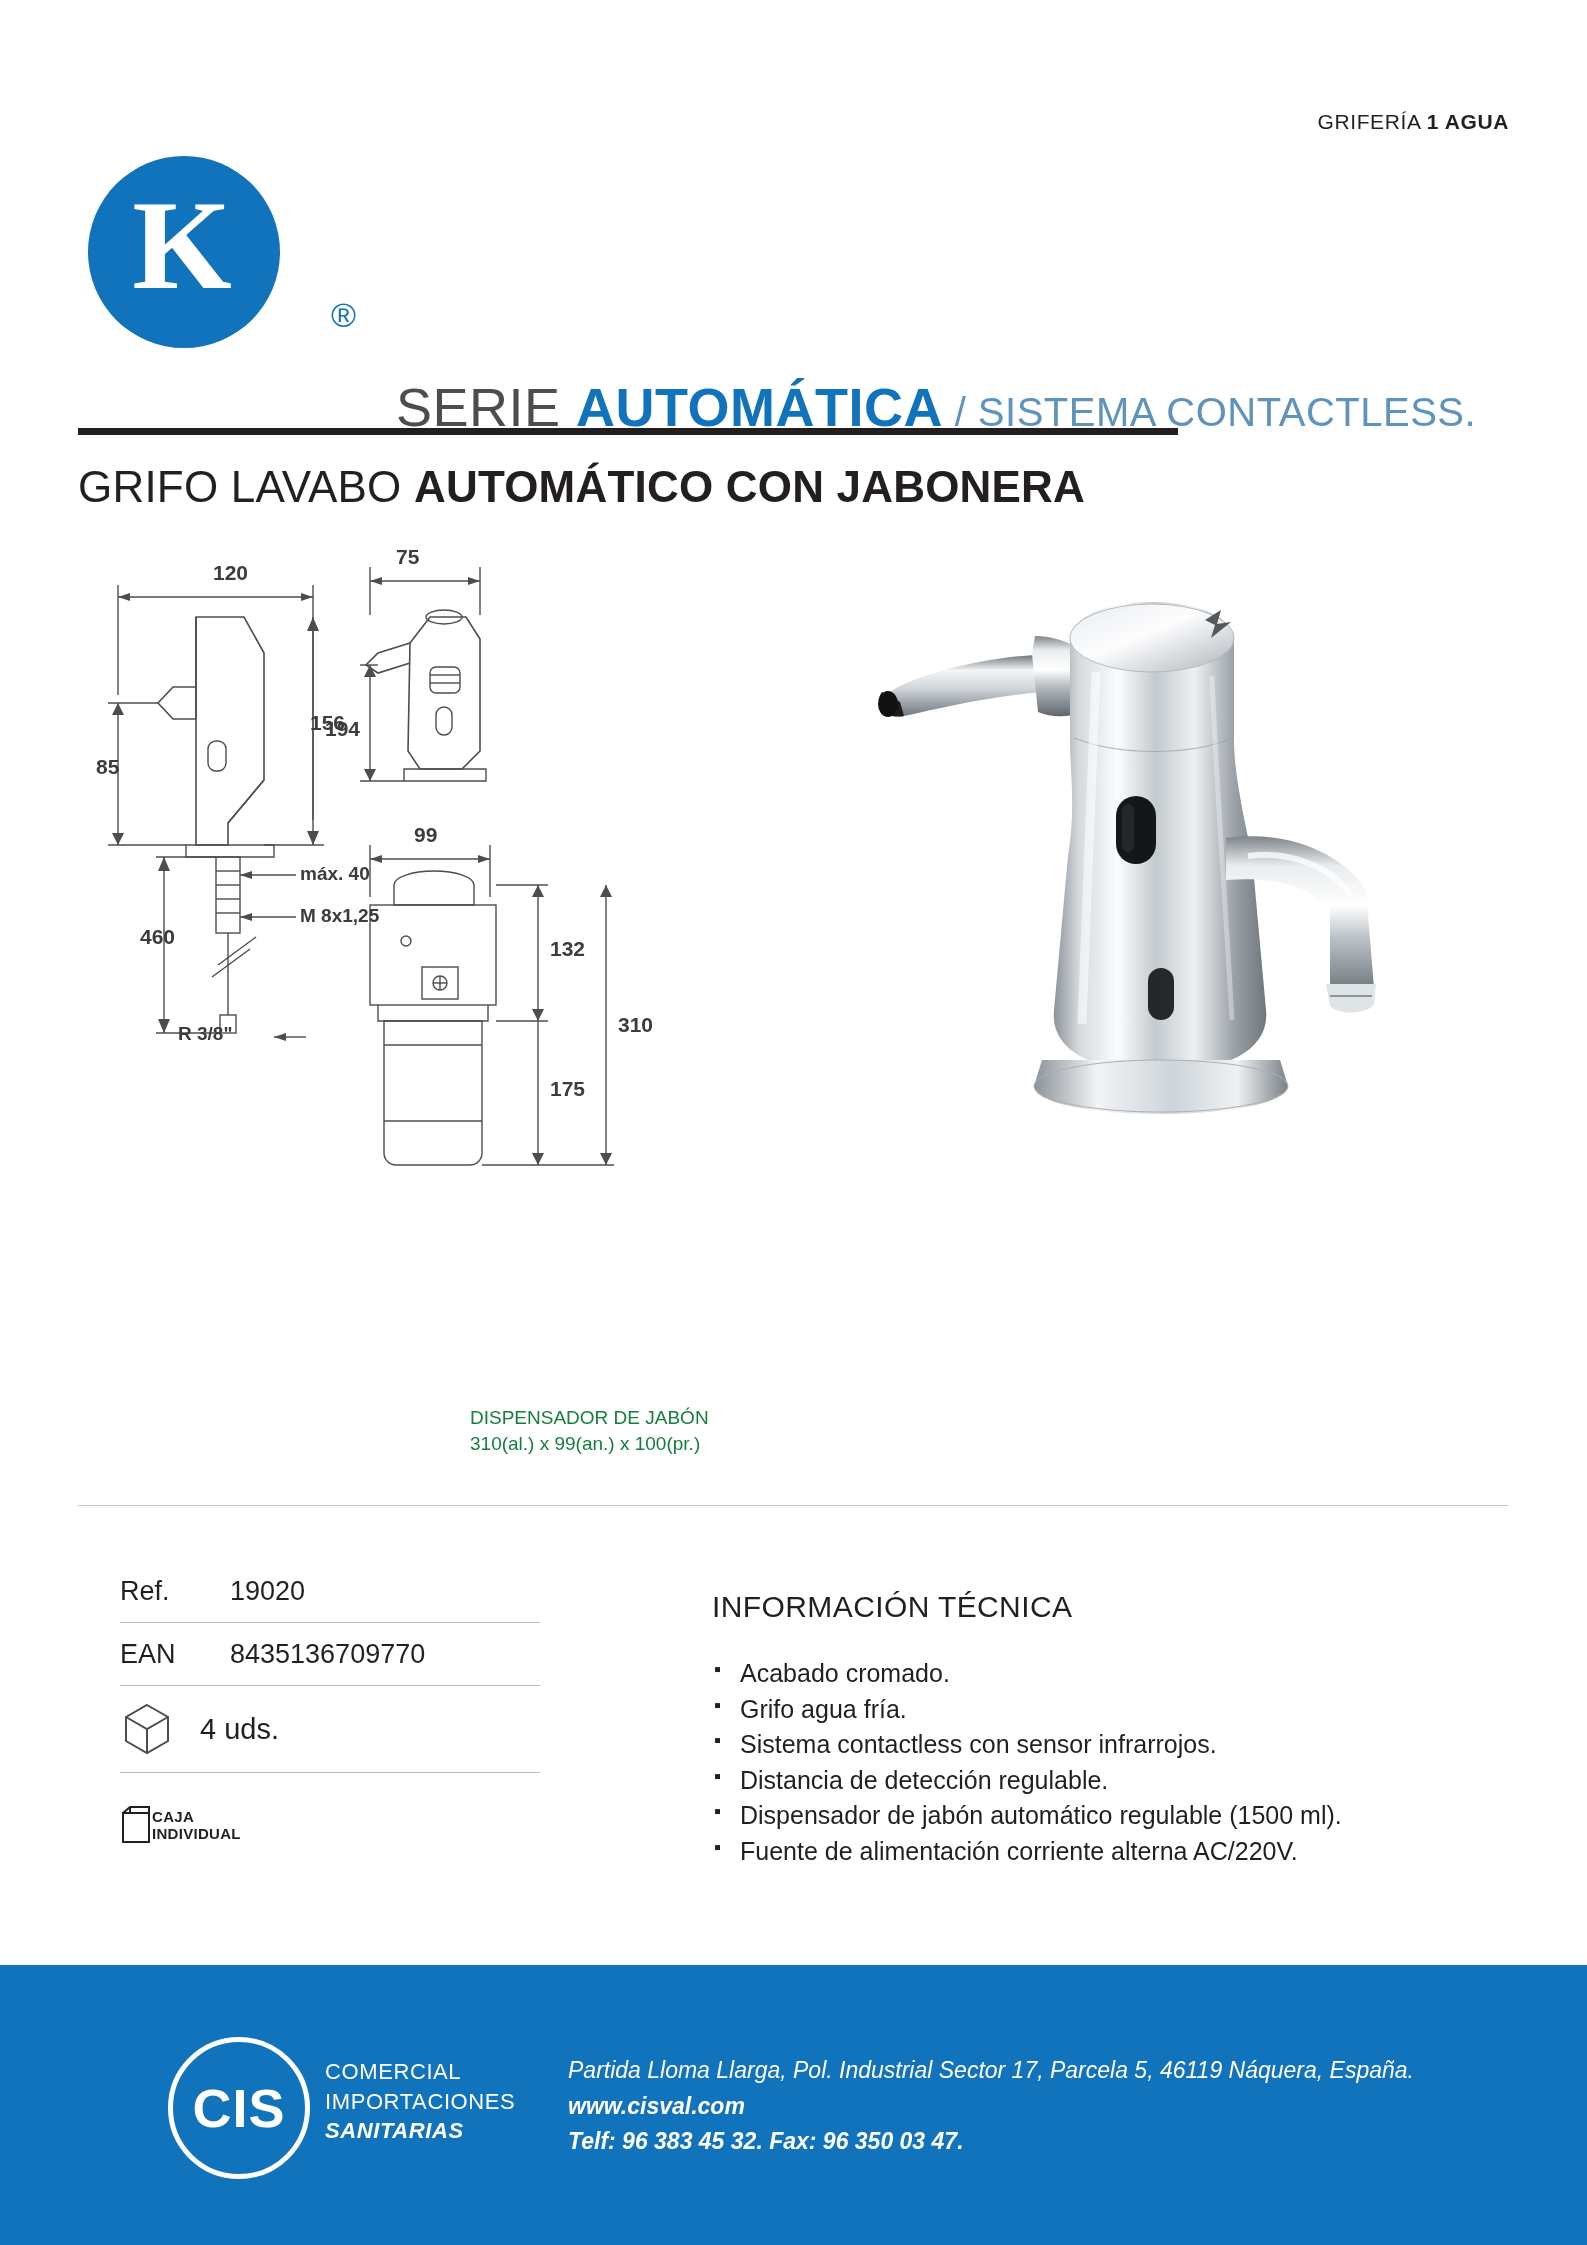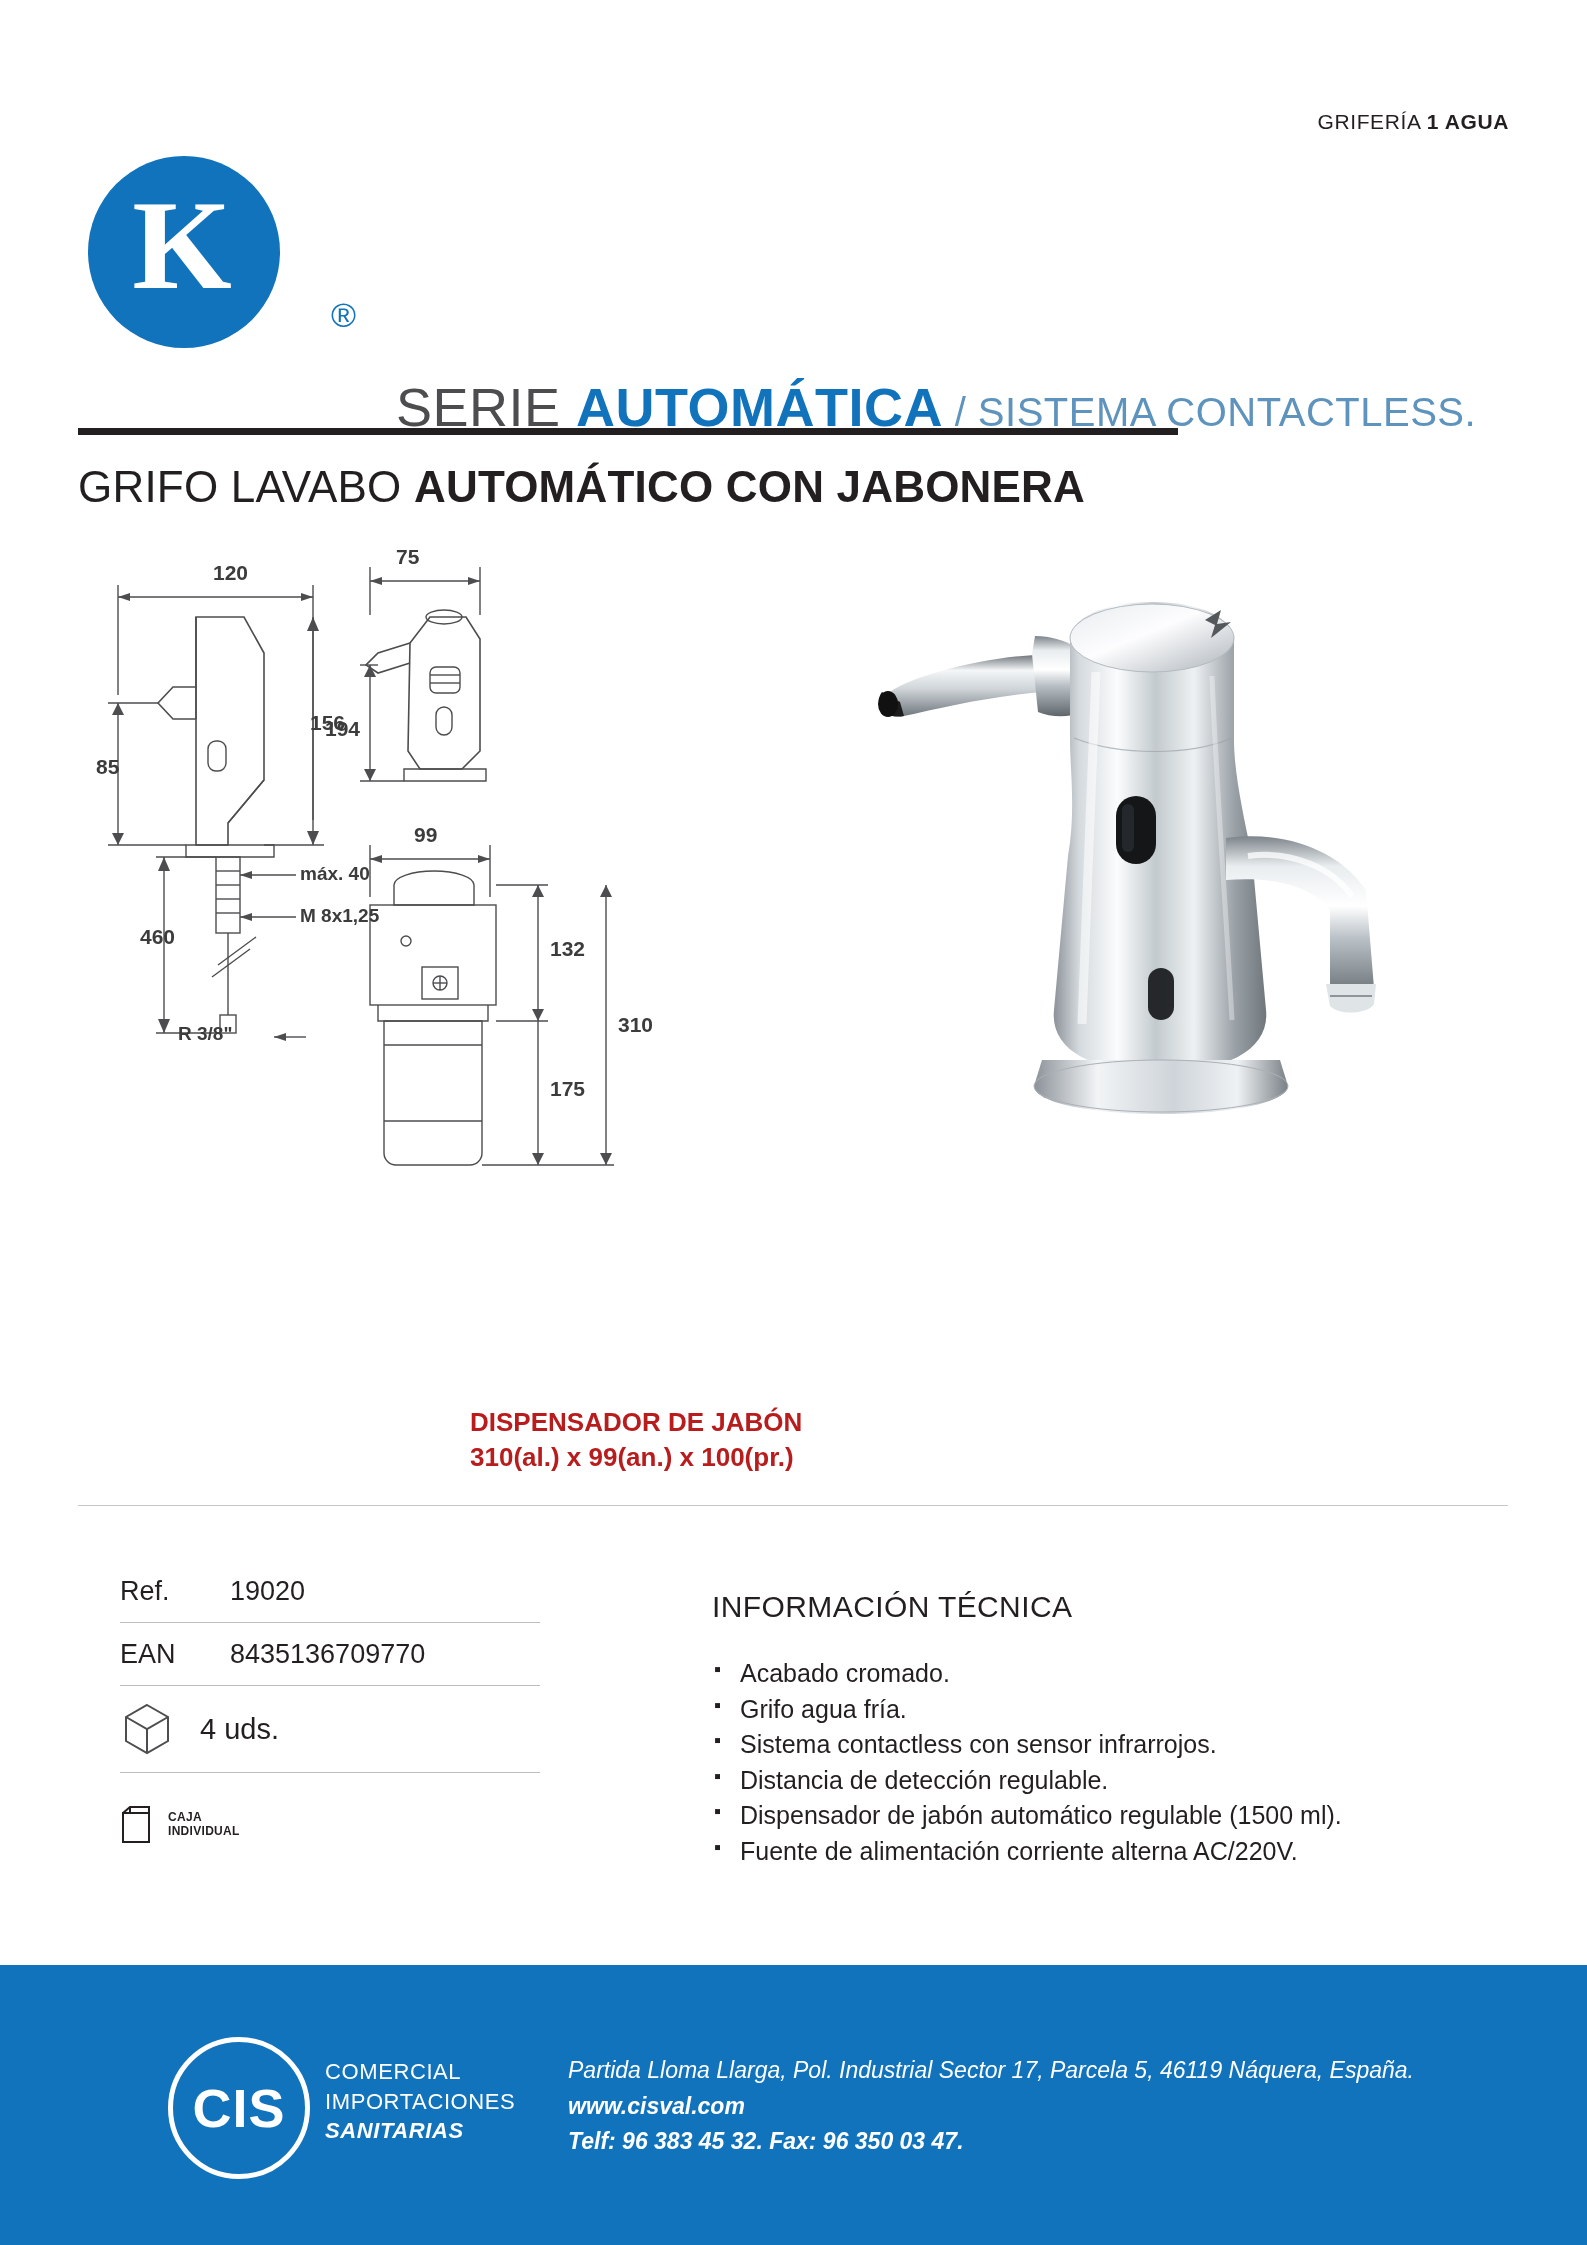--- a/index.html
+++ b/index.html
@@ -123,24 +123,23 @@
     font-size: 21px;
     font-weight: bold;
     color: #3c3c3c;
   }
   .dim-label.small { font-size: 19px; }
 
   .caption {
     position: absolute;
     left: 470px;
     top: 1405px;
-    font-size: 26px;
-    color: #b91c1c;
+    font-size: 19px;
+    color: #15803d;
     line-height: 1.35;
-    font-weight: bold;
   }
 
   
   .photo {
     position: absolute;
     left: 860px;
     top: 580px;
     width: 640px;
     height: 830px;
   }
@@ -179,25 +178,25 @@
   .units-val { font-size: 29px; padding-left: 14px; }
 
   .caja-block {
     position: absolute;
     left: 120px;
     top: 1805px;
     display: flex;
     align-items: center;
   }
   .caja-text {
-    font-size: 12px;
+    font-size: 15px;
     font-weight: bold;
     line-height: 1.15;
     letter-spacing: 0.3px;
-    margin-left: 16px;
+    margin-left: 0;
     color: #231f20;
   }
 
   
   .tech {
     position: absolute;
     left: 712px;
     top: 1590px;
     width: 790px;
   }

